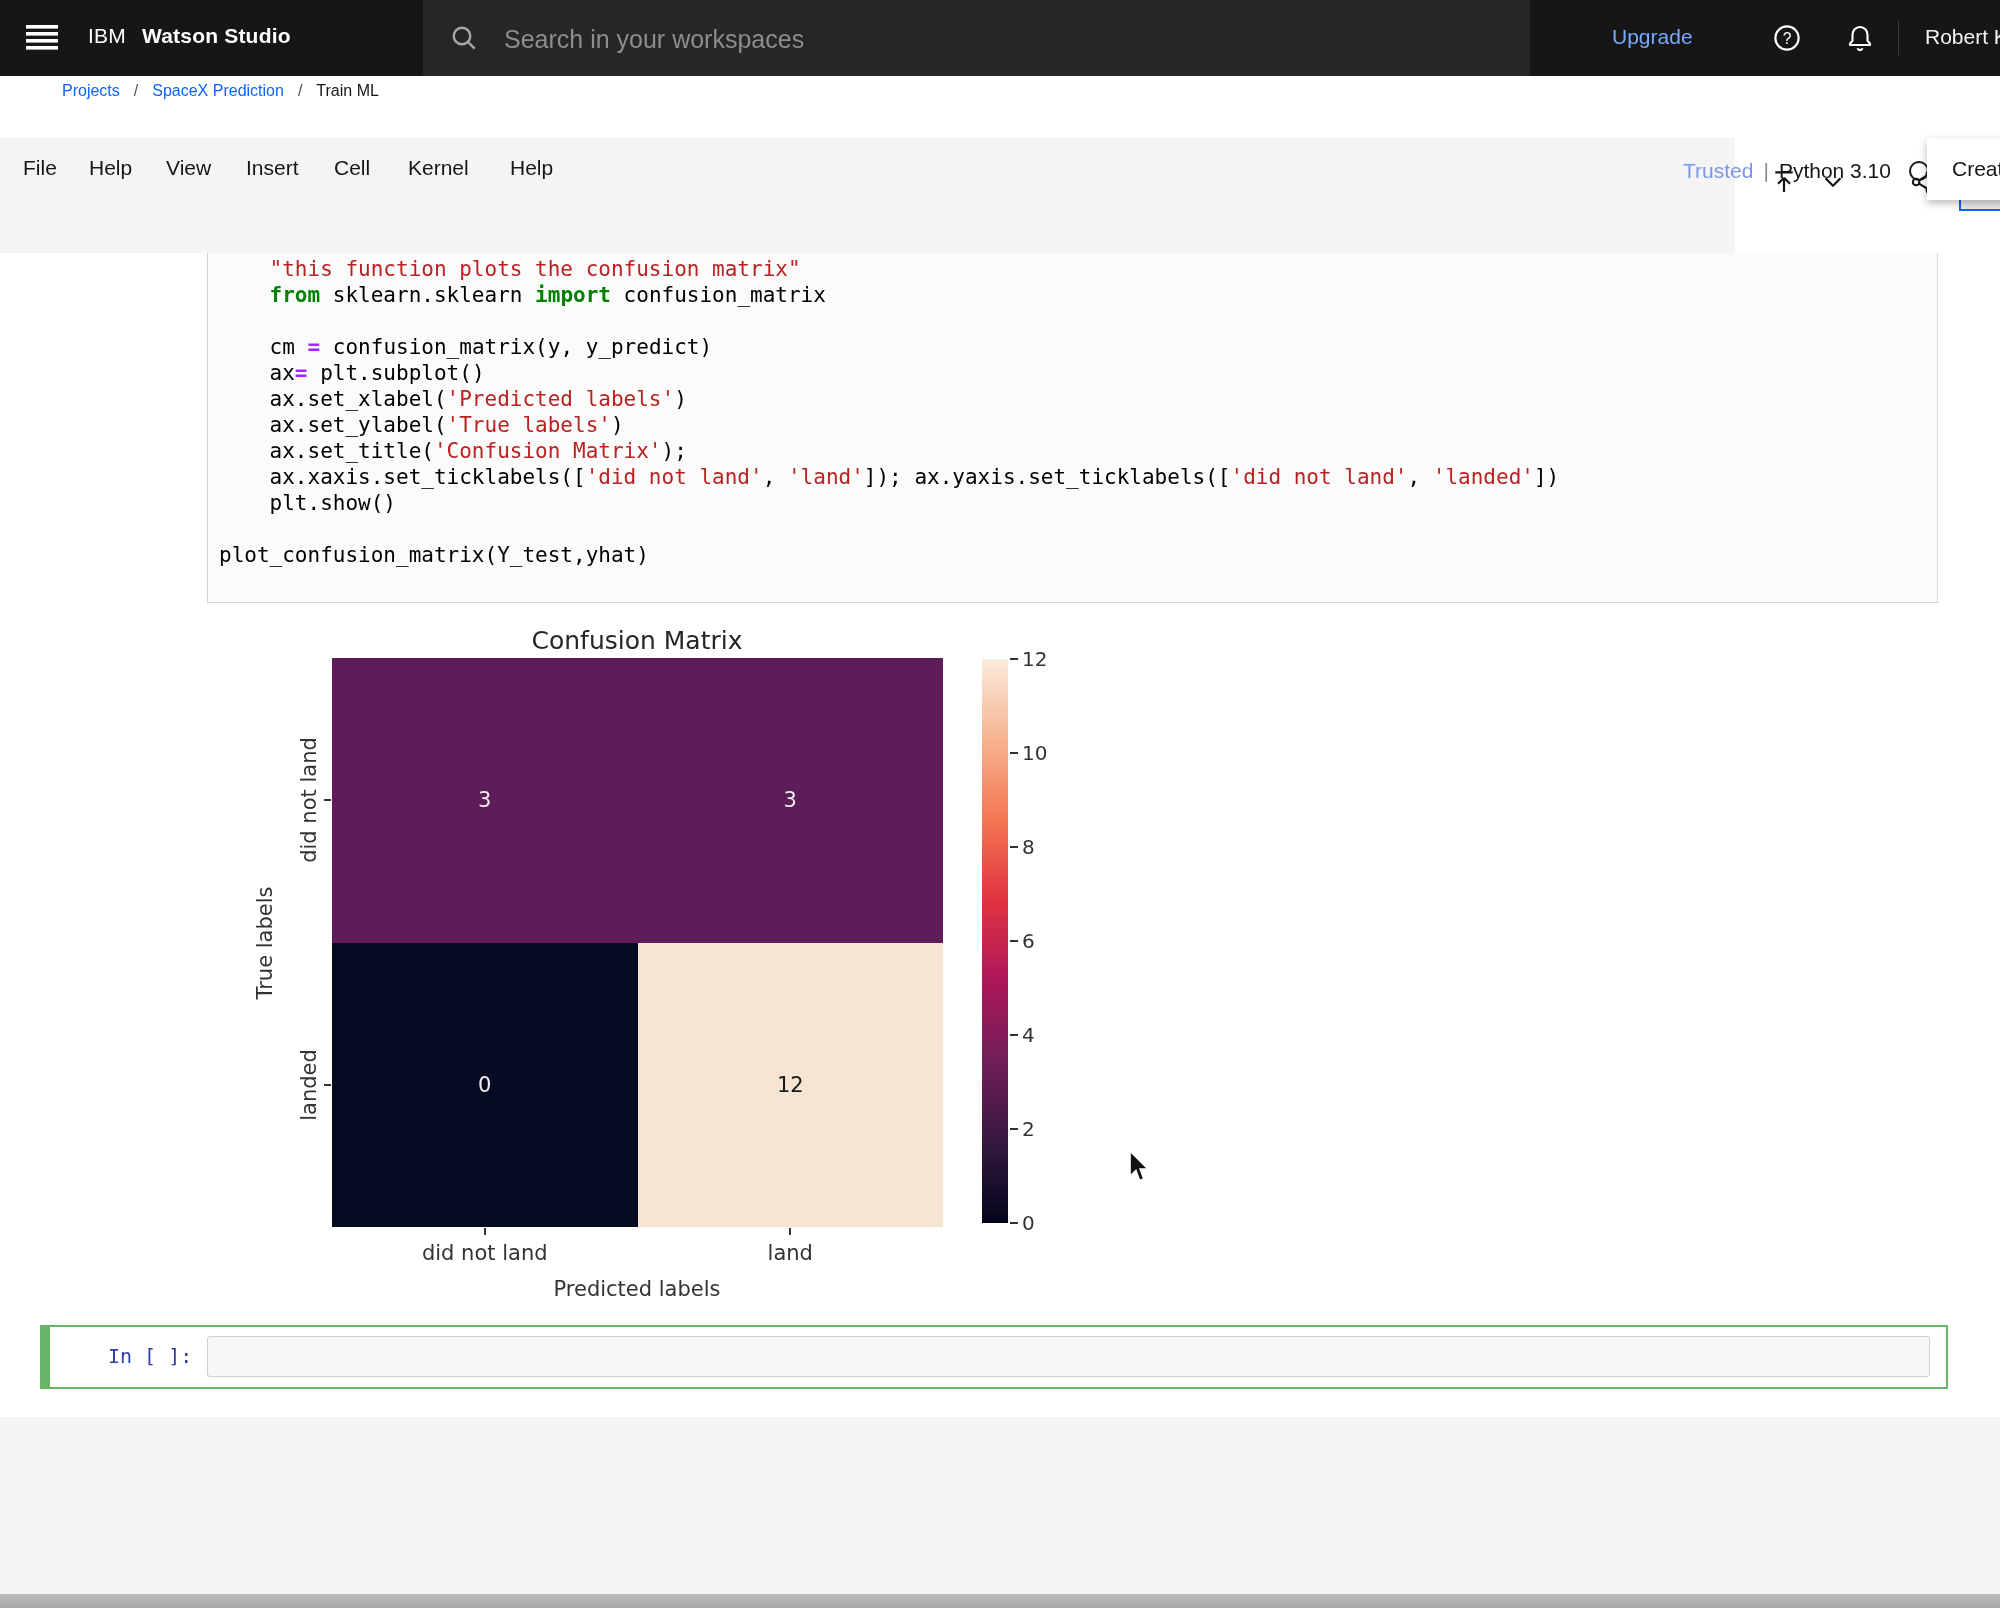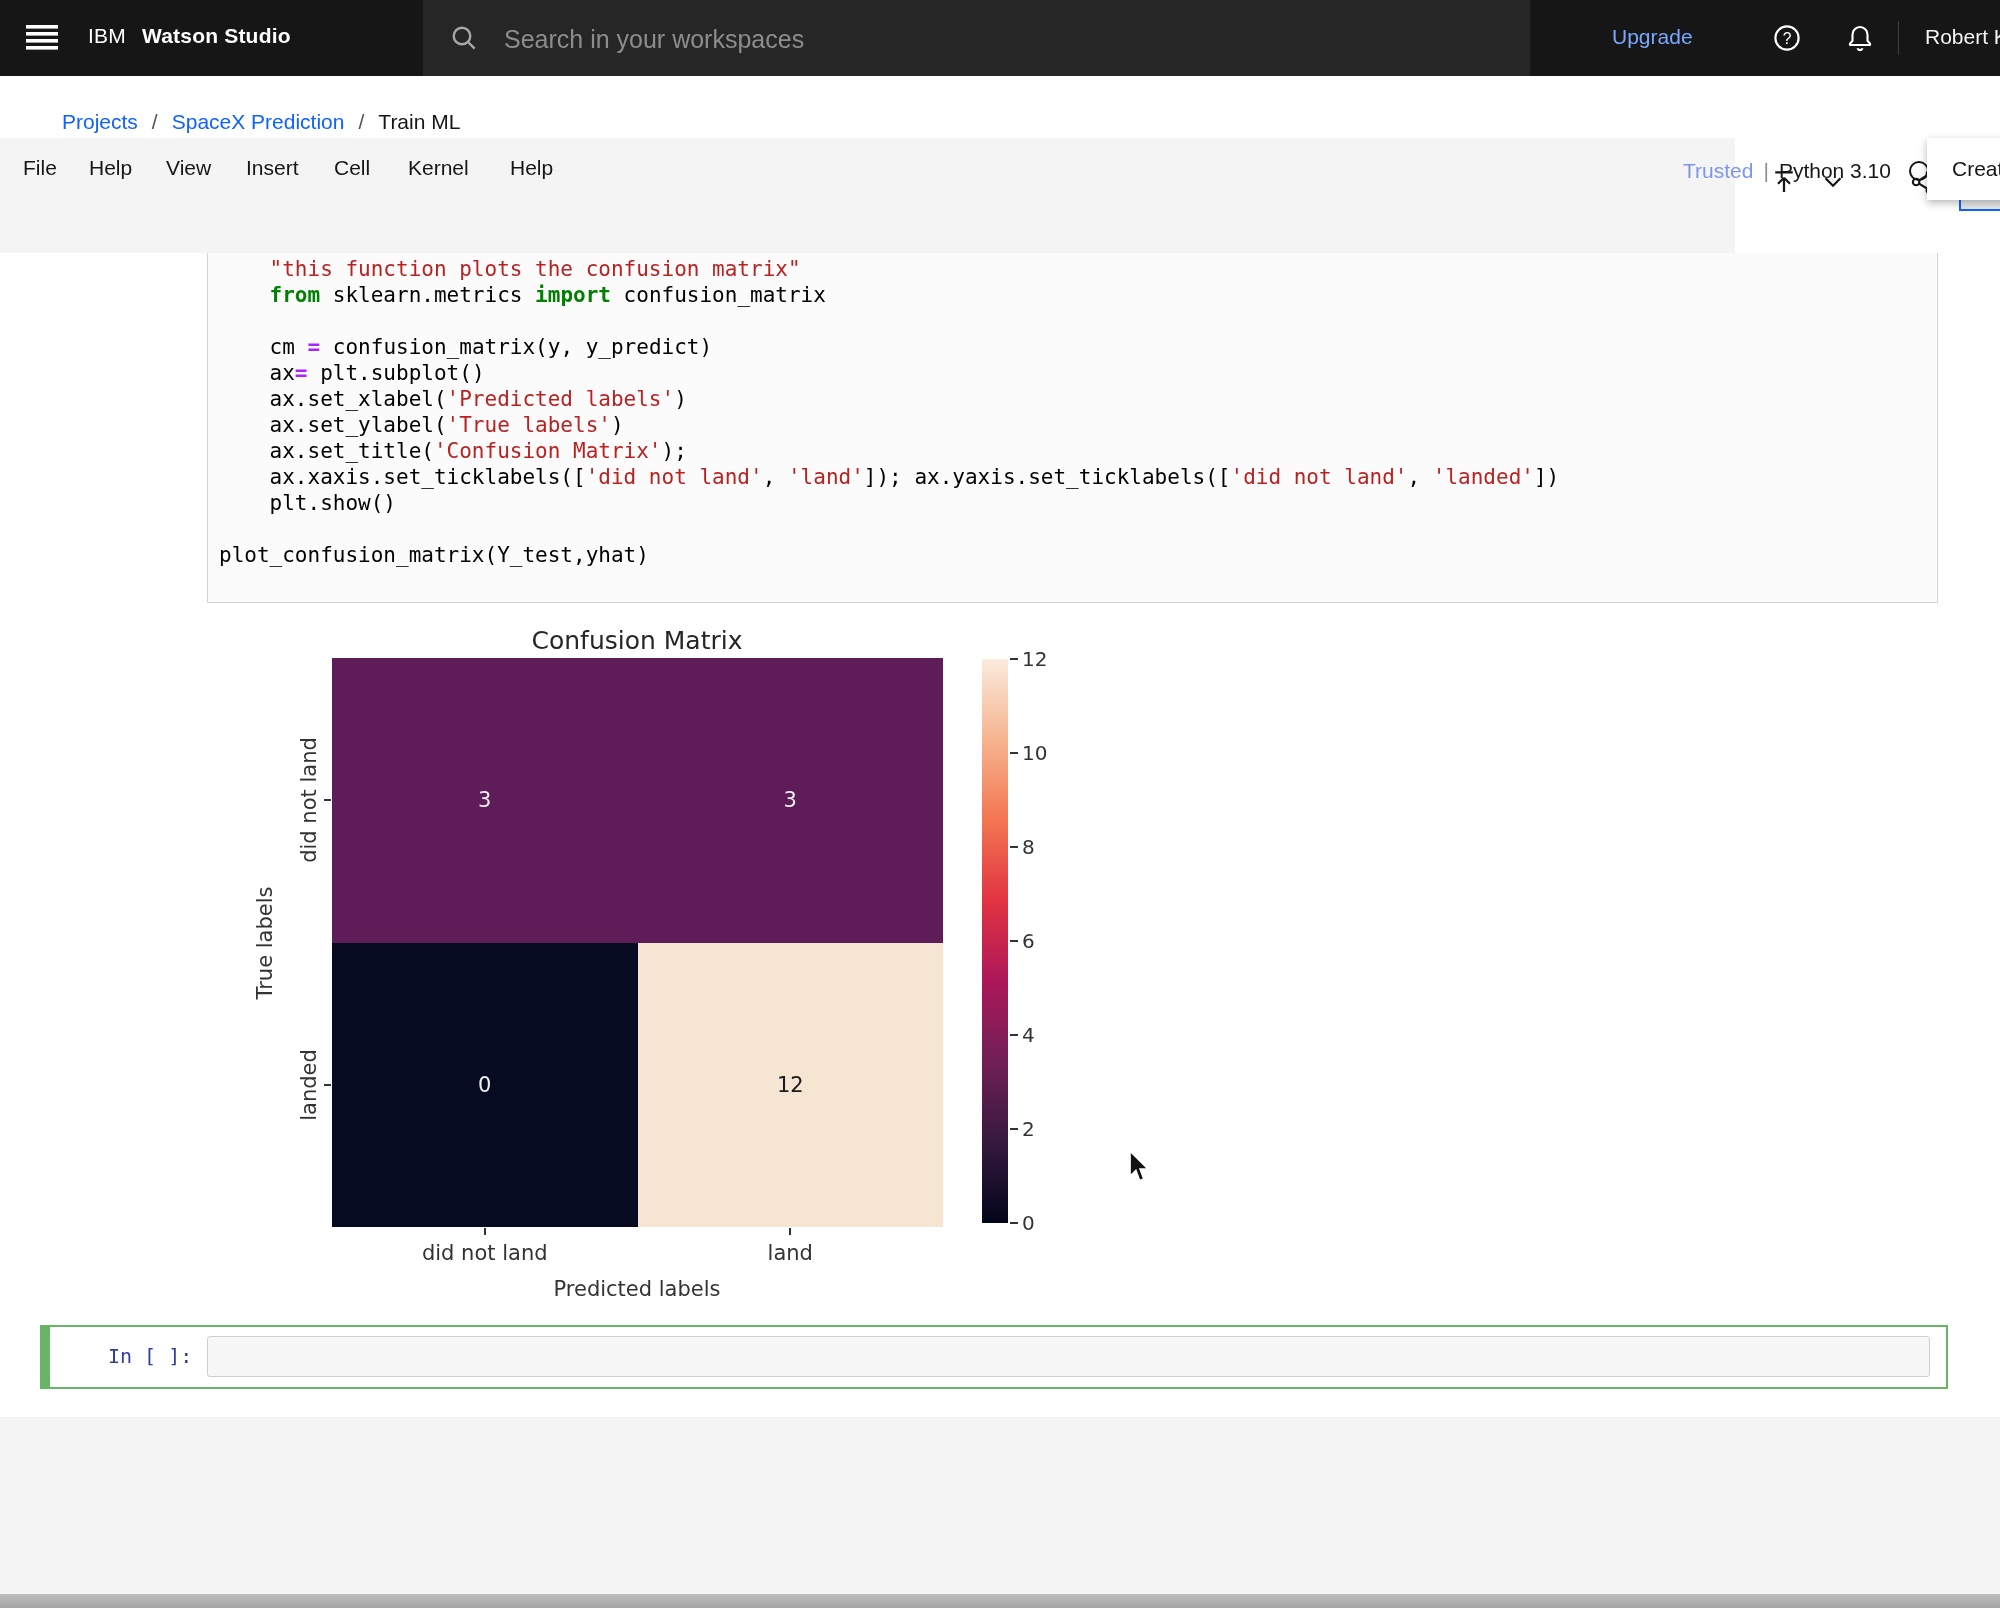--- a/index.html
+++ b/index.html
@@ -18,21 +18,21 @@
   .searchinput{position:absolute;left:502px;top:18px;width:620px;height:40px;background:transparent;border:none;outline:none;
                font-size:25px;color:#f4f4f4;font-family:"Liberation Sans",sans-serif;}
   .searchinput::placeholder{color:#8d8d8d;}
   .upgrade{position:absolute;left:1612px;top:25px;font-size:21px;color:#78a9ff;cursor:pointer;}
   .tb-icon{position:absolute;top:23px;cursor:pointer;}
   .tb-divider{position:absolute;left:1898px;top:21px;width:1px;height:34px;background:#3d3d3d;}
   .username{position:absolute;left:1925px;top:25px;font-size:21px;color:#f4f4f4;white-space:nowrap;cursor:pointer;}
 
   
   .crumbrow{position:absolute;left:0;top:76px;width:2000px;height:62px;background:#fff;}
-  .crumbs{position:absolute;left:62px;top:34px;font-size:21px;display:flex;gap:14px;align-items:flex-end;white-space:nowrap;}
+  .crumbs{position:absolute;left:62px;top:6px;font-size:16px;display:flex;gap:14px;align-items:flex-end;white-space:nowrap;}
   .crumb-link{color:#0f62fe;text-decoration:none;cursor:pointer;}
   .crumb-sep{color:#525252;}
   .crumb-cur{color:#161616;}
   .act-icon{position:absolute;top:91px;cursor:pointer;}
   .jobsbtn{position:absolute;left:1959px;top:75px;width:62px;height:60px;background:#e8e8e8;border:2px solid #0f62fe;
            box-sizing:border-box;z-index:12;cursor:pointer;overflow:hidden;}
   .popup{position:absolute;left:1927px;top:138px;width:100px;height:62px;background:#fff;z-index:40;
          box-shadow:0 3px 8px rgba(0,0,0,.28);display:flex;align-items:center;padding-left:25px;box-sizing:border-box;
          font-size:21px;color:#161616;cursor:pointer;}
 
@@ -300,21 +300,21 @@
 
     <div class="memory">
       <b>Memory:</b><span>367.4 MB / 8 GB</span>
     </div>
   </div>
 
   <div class="nbarea"></div>
 
   <div class="codecell" id="code-lines">
       <div class="codeline"><span class="tok-s">    "this function plots the confusion matrix"</span></div>
-      <div class="codeline"><span class="tok-p">    </span><span class="tok-k">from</span><span class="tok-p"> sklearn.metrics </span><span class="tok-k">import</span><span class="tok-p"> confusion_matrix</span></div>
+      <div class="codeline"><span class="tok-p">    </span><span class="tok-k">from</span><span class="tok-p"> sklearn.sklearn </span><span class="tok-k">import</span><span class="tok-p"> confusion_matrix</span></div>
       <div class="codeline"></div>
       <div class="codeline"><span class="tok-p">    cm </span><span class="tok-o">=</span><span class="tok-p"> confusion_matrix(y, y_predict)</span></div>
       <div class="codeline"><span class="tok-p">    ax</span><span class="tok-o">=</span><span class="tok-p"> plt.subplot()</span></div>
       <div class="codeline"><span class="tok-p">    ax.set_xlabel(</span><span class="tok-s">'Predicted labels'</span><span class="tok-p">)</span></div>
       <div class="codeline"><span class="tok-p">    ax.set_ylabel(</span><span class="tok-s">'True labels'</span><span class="tok-p">)</span></div>
       <div class="codeline"><span class="tok-p">    ax.set_title(</span><span class="tok-s">'Confusion Matrix'</span><span class="tok-p">);</span></div>
       <div class="codeline"><span class="tok-p">    ax.xaxis.set_ticklabels([</span><span class="tok-s">'did not land'</span><span class="tok-p">, </span><span class="tok-s">'land'</span><span class="tok-p">]); ax.yaxis.set_ticklabels([</span><span class="tok-s">'did not land'</span><span class="tok-p">, </span><span class="tok-s">'landed'</span><span class="tok-p">])</span></div>
       <div class="codeline"><span class="tok-p">    plt.show()</span></div>
       <div class="codeline"></div>
       <div class="codeline"><span class="tok-p">plot_confusion_matrix(Y_test,yhat)</span></div>

